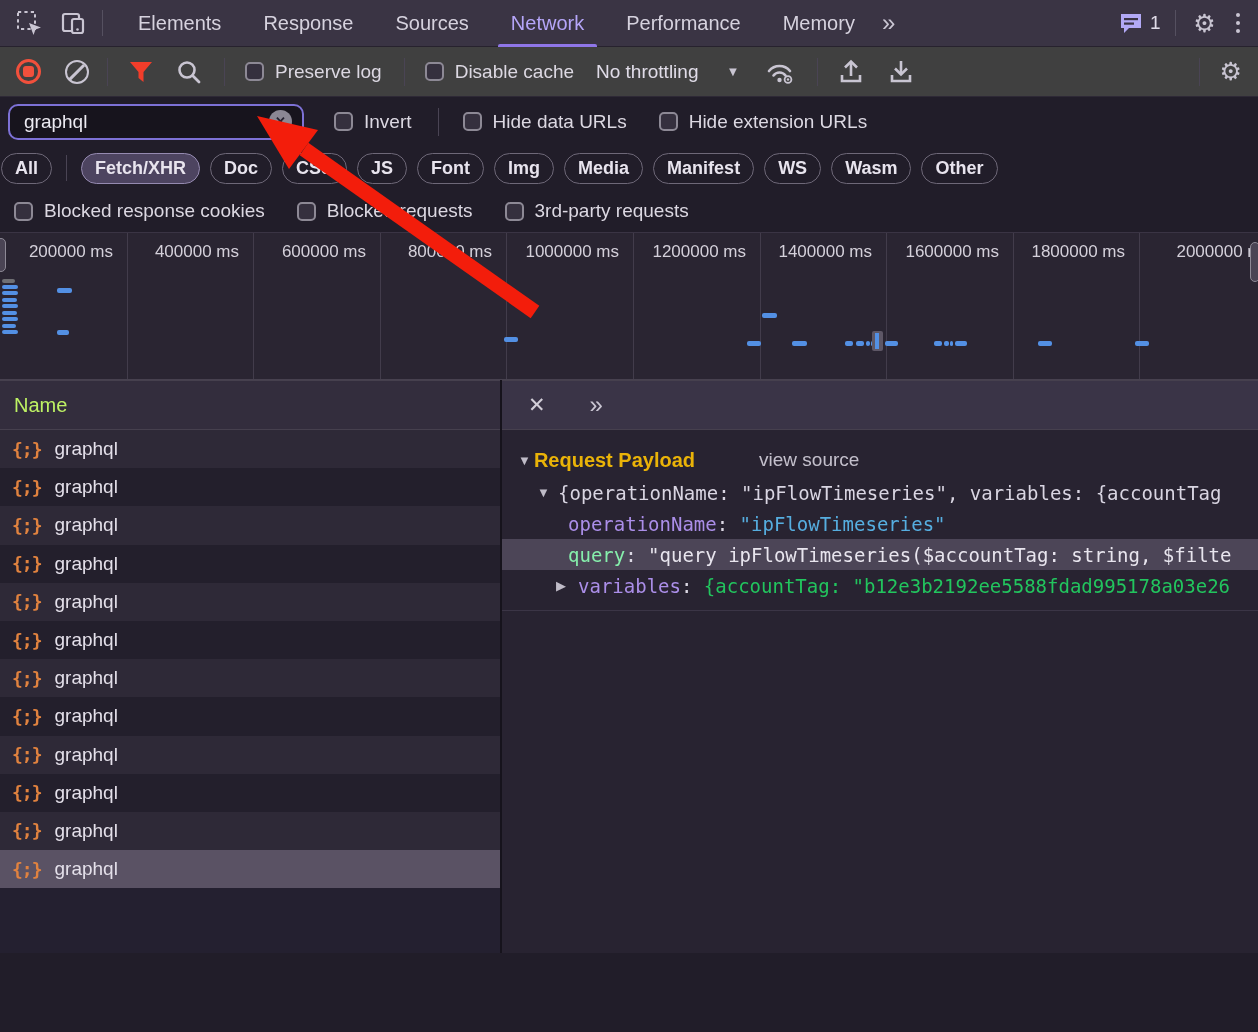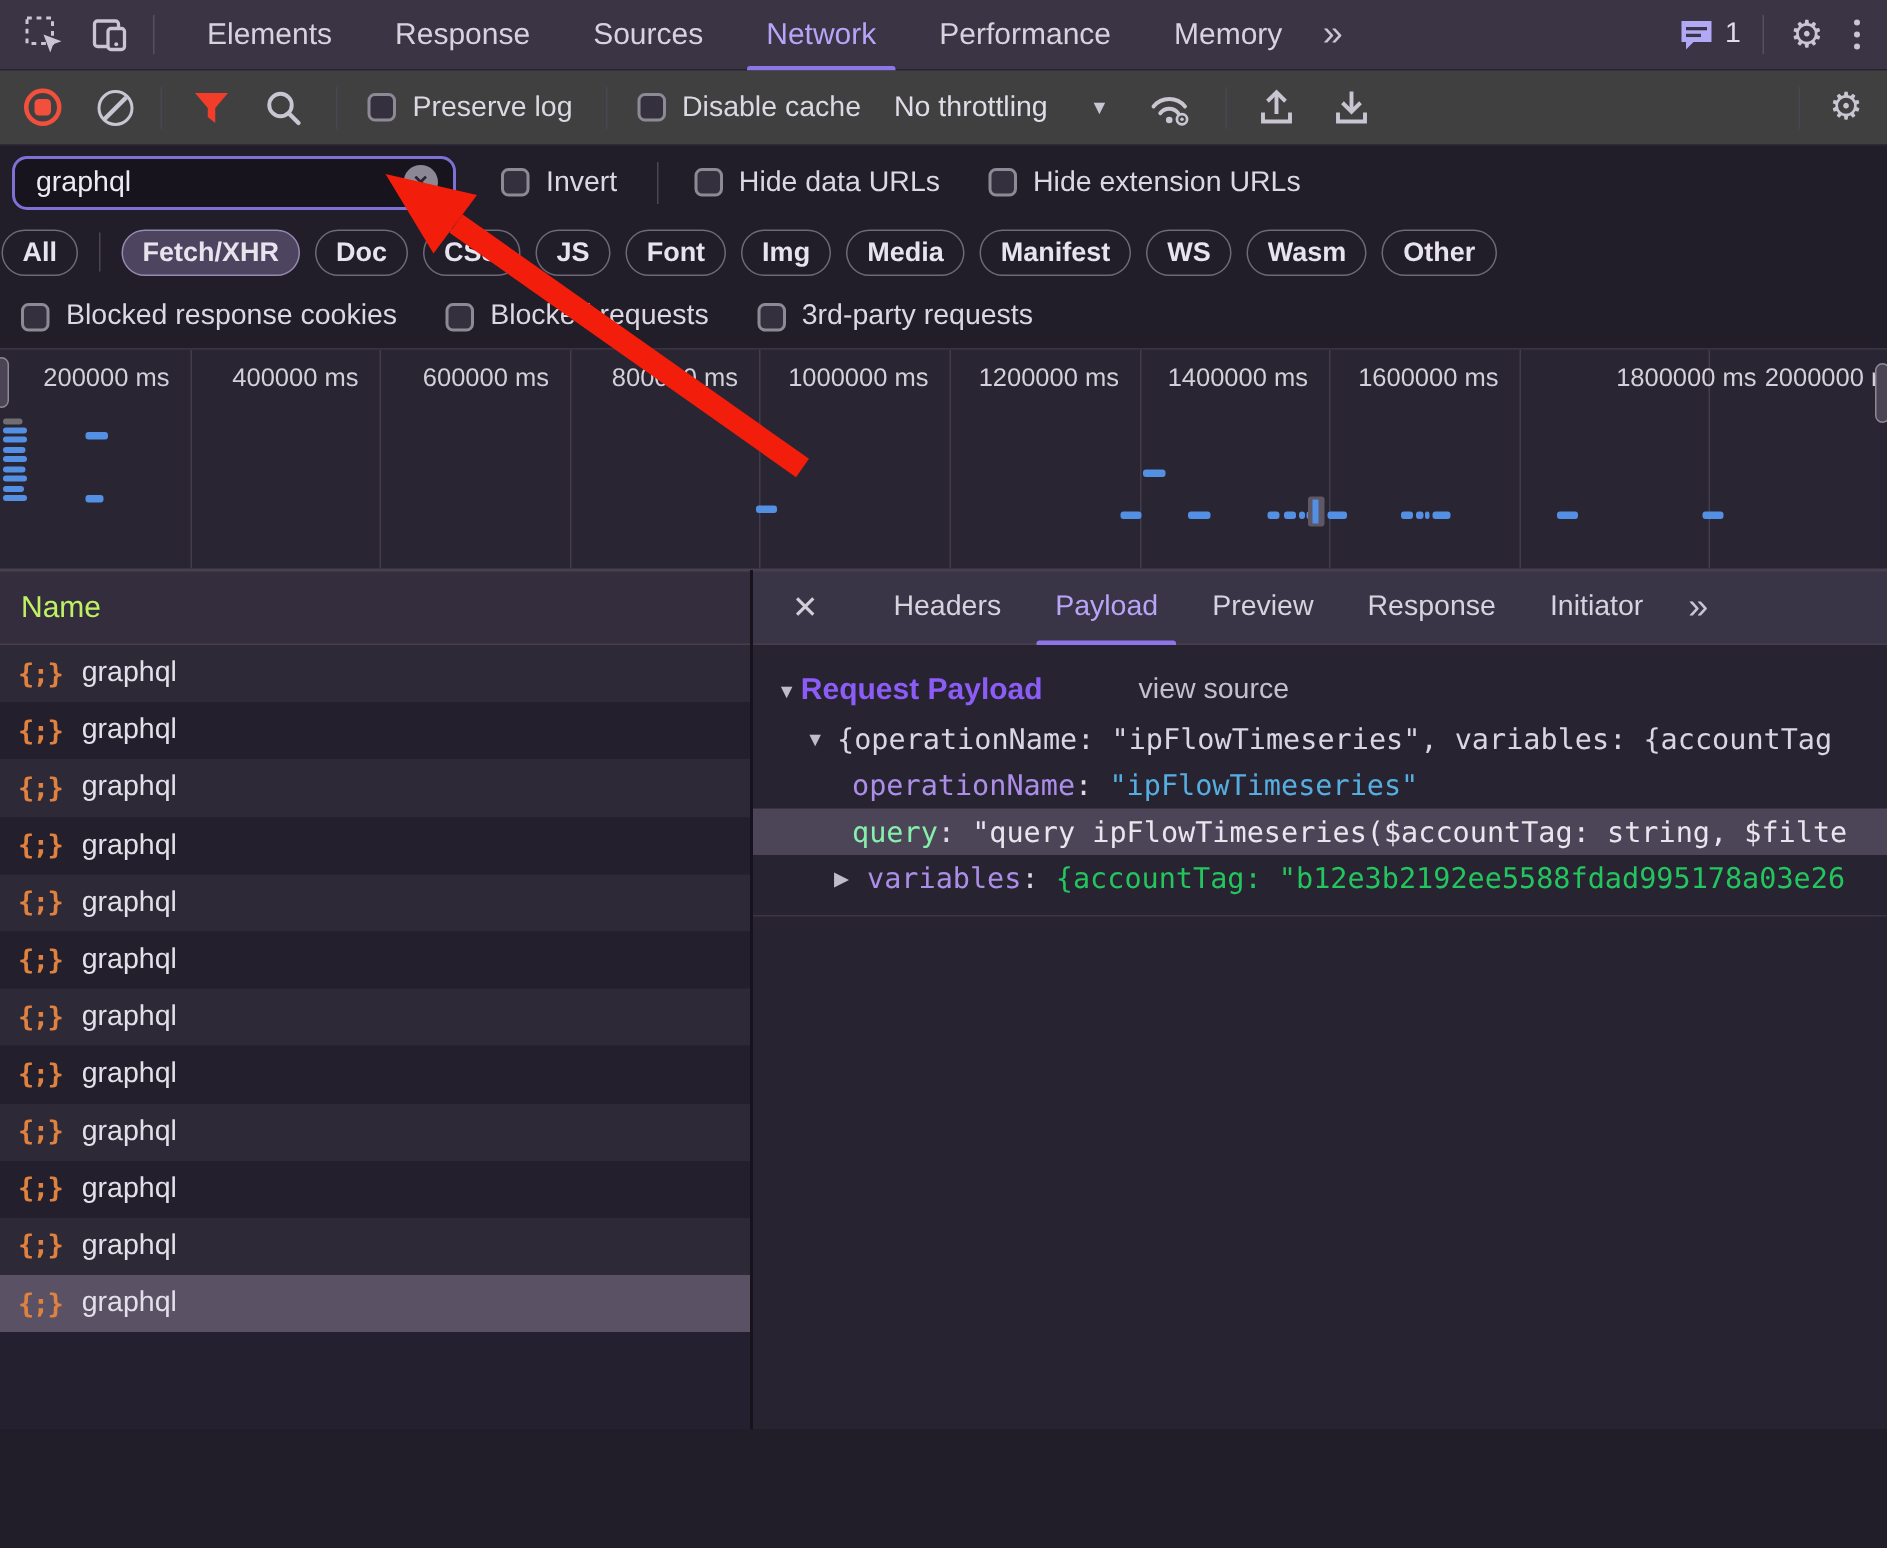--- a/index.html
+++ b/index.html
@@ -107,21 +107,21 @@
     display:flex; align-items:center; padding-left:18px;
   }
   .close-x { font-size:21px; color:#d2ced8; cursor:pointer; margin-right:24px; padding:2px 8px; }
   .detail-tab { position:relative; height:50px; display:flex; align-items:center; padding:0 18px; font-size:19px; color:#d6d2de; cursor:pointer; white-space:nowrap; }
   .detail-tab.active { color:#b7a6f8; }
   .detail-tab.active::after { content:""; position:absolute; left:6px; right:6px; bottom:0; height:3px; background:#8f76e8; border-radius:2px 2px 0 0; }
   
   #payload { position:relative; padding-top:13px; }
   #payload-header { display:flex; align-items:center; padding-left:16px; height:34px; }
   .tree-caret { font-size:13px; color:#c0bcc8; cursor:pointer; }
-  #payload-title { font-size:20px; font-weight:bold; color:#8b5cf6; margin-left:3px; }
+  #payload-title { font-size:20px; font-weight:bold; color:#eab308; margin-left:3px; }
   #view-source { font-size:19px; color:#c4c0cc; margin-left:64px; cursor:pointer; }
   .mono { font-family:"DejaVu Sans Mono", monospace; font-size:19px; white-space:pre; }
   .tree-row { position:relative; height:31px; display:flex; align-items:center; overflow:hidden; }
   .tree-row .tree-caret { position:absolute; top:8px; }
   .k { color:#ab8ee8; }
   .v { color:#dcd8e4; }
   .plain { color:#d9d5e2; }
   .tree-row.hl { background:#4c4557; }
   .tree-row.hl .k { color:#86efac; }
   #payload-divider { height:1px; background:#3b3546; margin-top:9px; }
@@ -298,21 +298,21 @@
       <div class="gridline" style="left: 1013px;"></div>
       <div class="gridline" style="left: 1139px;"></div>
       <div class="tick-label" style="left: 113px;">200000 ms</div>
       <div class="tick-label" style="left: 239px;">400000 ms</div>
       <div class="tick-label" style="left: 366px;">600000 ms</div>
       <div class="tick-label" style="left: 492px;">800000 ms</div>
       <div class="tick-label" style="left: 619px;">1000000 ms</div>
       <div class="tick-label" style="left: 746px;">1200000 ms</div>
       <div class="tick-label" style="left: 872px;">1400000 ms</div>
       <div class="tick-label" style="left: 999px;">1600000 ms</div>
-      <div class="tick-label" style="left: 1171px;">1800000 ms</div>
+      <div class="tick-label" style="left: 1125px;">1800000 ms</div>
       <div class="tick-label" style="left: 1270px;">2000000 ms</div>
       <div class="tl-bar" style="left: 2px; top: 46px; width: 13px; height: 4px; background: rgb(111, 111, 115);"></div>
       <div class="tl-bar" style="left: 2px; top: 52px; width: 16px; height: 4px; background: rgb(83, 144, 228);"></div>
       <div class="tl-bar" style="left: 2px; top: 58px; width: 16px; height: 4px; background: rgb(83, 144, 228);"></div>
       <div class="tl-bar" style="left: 2px; top: 65px; width: 15px; height: 4px; background: rgb(83, 144, 228);"></div>
       <div class="tl-bar" style="left: 2px; top: 71px; width: 16px; height: 4px; background: rgb(83, 144, 228);"></div>
       <div class="tl-bar" style="left: 2px; top: 78px; width: 15px; height: 4px; background: rgb(83, 144, 228);"></div>
       <div class="tl-bar" style="left: 2px; top: 84px; width: 16px; height: 4px; background: rgb(83, 144, 228);"></div>
       <div class="tl-bar" style="left: 2px; top: 91px; width: 14px; height: 4px; background: rgb(83, 144, 228);"></div>
       <div class="tl-bar" style="left: 2px; top: 97px; width: 16px; height: 4px; background: rgb(83, 144, 228);"></div>
@@ -393,27 +393,20 @@
           <span class="json-glyph">{;}</span>
           <span>graphql</span>
         </div>
       </div>
   </div>
   <div id="panel-divider"></div>
 
   <div id="right-panel">
     <div id="detail-tabbar">
       <span class="close-x">✕</span>
-      <div id="detail-tabs" style="display:flex;">
-          <div class="detail-tab">Headers</div>
-          <div class="detail-tab active">Payload</div>
-          <div class="detail-tab">Preview</div>
-          <div class="detail-tab">Response</div>
-          <div class="detail-tab">Initiator</div>
-        </div>
       <div class="more-tabs" style="margin-left:12px;">»</div>
     </div>
     <div id="payload">
       <div id="payload-header">
         <span class="tree-caret">▼</span>
         <span id="payload-title">Request Payload</span>
         <span id="view-source">view source</span>
       </div>
       <div class="tree-row">
         <span class="tree-caret" style="left:35px;">▼</span>

